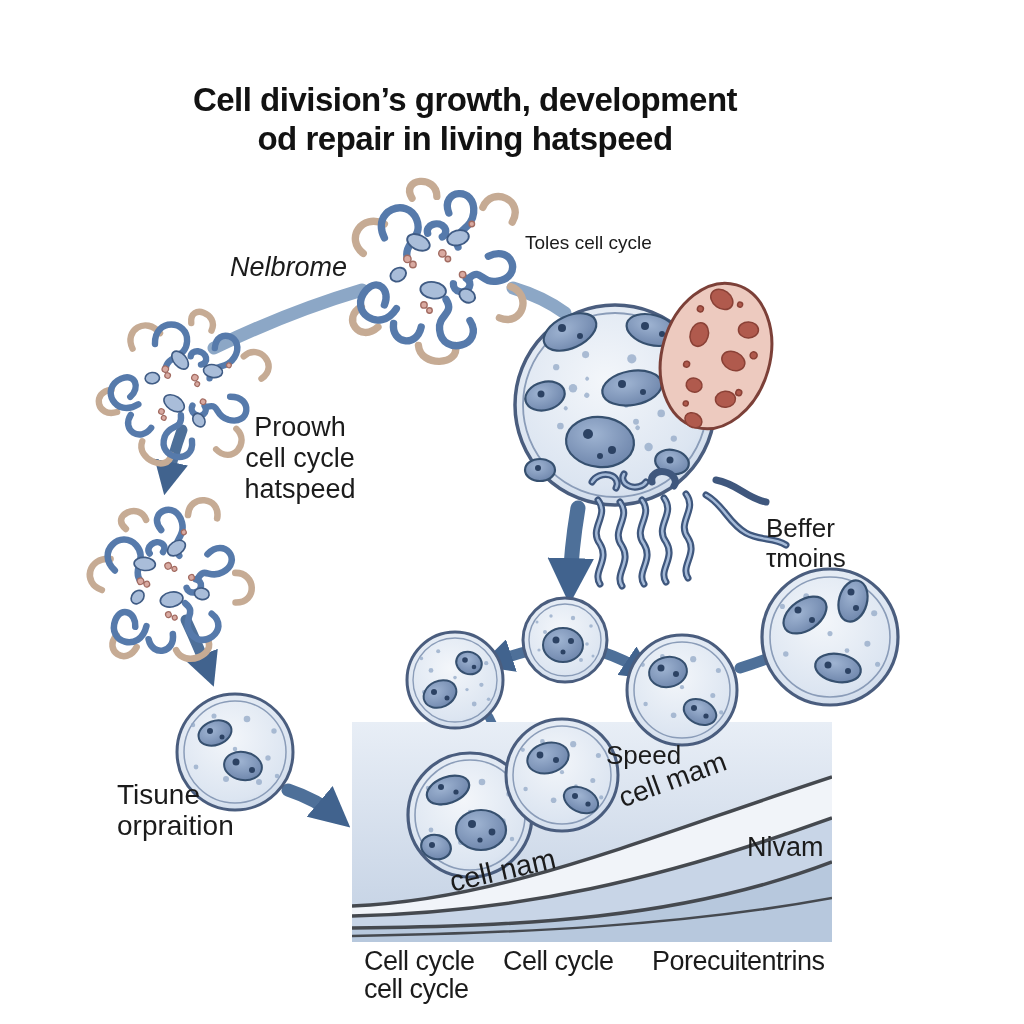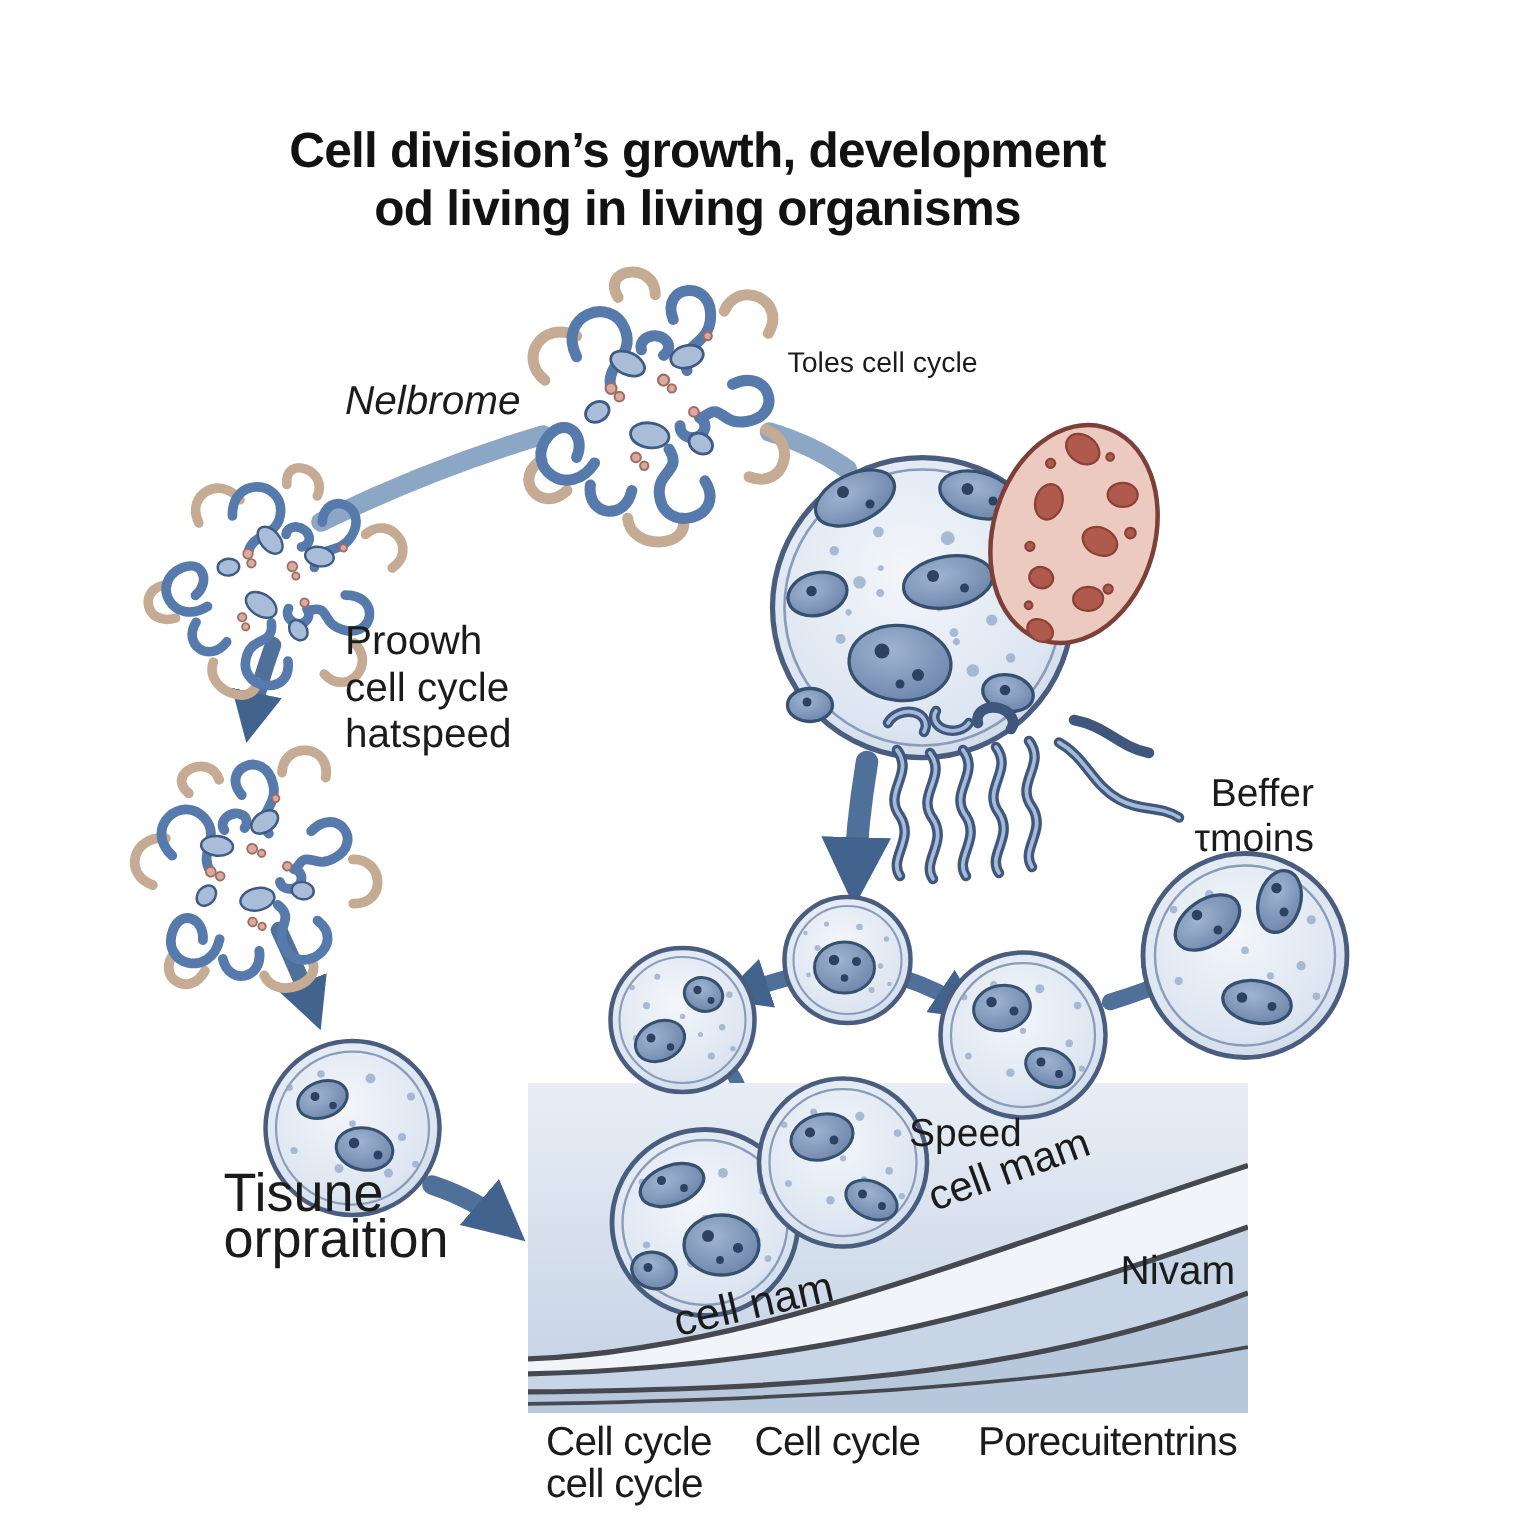--- a/index.html
+++ b/index.html
@@ -5,23 +5,23 @@
   html,body{margin:0;padding:0;}
   body{width:1024px;height:1024px;position:relative;background:#ffffff;
        font-family:"Liberation Sans", sans-serif;overflow:hidden;}
   #stage{position:absolute;inset:0;width:1024px;height:895px;}
   svg{position:absolute;left:0;top:0;}
   .lbl{position:absolute;color:#1b1b1b;white-space:nowrap;pointer-events:none;}
   .title{left:140px;top:80px;width:650px;text-align:center;
          font-size:33px;line-height:39px;font-weight:700;letter-spacing:-0.5px;color:#121212;}
   .nelbrome{left:230px;top:252px;font-size:27px;font-style:italic;}
   .toles{left:525px;top:232px;font-size:19px;}
-  .proowh{left:230px;top:412px;width:140px;text-align:left;font-size:27px;line-height:31px;}
-  .beffer{left:766px;top:513px;width:110px;text-align:right;font-size:26px;line-height:30px;}
-  .tisune{left:117px;top:779px;font-size:36px;line-height:31px;margin-left:32px;}
+  .proowh{left:230px;top:412px;width:140px;text-align:center;font-size:27px;line-height:31px;}
+  .beffer{left:766px;top:513px;width:110px;text-align:left;font-size:26px;line-height:30px;}
+  .tisune{left:117px;top:779px;font-size:28px;line-height:31px;}
   .speed{left:606px;top:740px;font-size:26px;}
   .cellmam{left:620px;top:783px;font-size:28px;transform:rotate(-20deg);transform-origin:left center;}
   .nivam{left:747px;top:832px;font-size:27px;}
   .cellnam{left:450px;top:866px;font-size:29px;transform:rotate(-13deg);transform-origin:left center;}
   .fcol{font-size:27px;line-height:28px;letter-spacing:-0.5px;}
   .f1{left:364px;top:947px;width:104px;text-align:center;}
   .f2a{left:503px;top:947px;}
   .f2b{left:494px;top:975px;}
   .f3{left:652px;top:947px;}
 </style>
@@ -352,21 +352,21 @@
             <circle cx="556" cy="760" r="3"></circle>
         <circle cx="575" cy="796" r="3"></circle>
             <circle cx="588" cy="804" r="2.6"></circle>
           </g>
     </g>
   </g>
 </svg>
 
   <div class="lbl title">
     <div>Cell division’s growth, development</div>
-    <div>od living in living organisms</div>
+    <div>od repair in living hatspeed</div>
   </div>
 
   <div class="lbl nelbrome">Nelbrome</div>
   <div class="lbl toles">Toles cell cycle</div>
 
   <div class="lbl proowh">
     <div>Proowh</div>
     <div>cell cycle</div>
     <div>hatspeed</div>
   </div>

